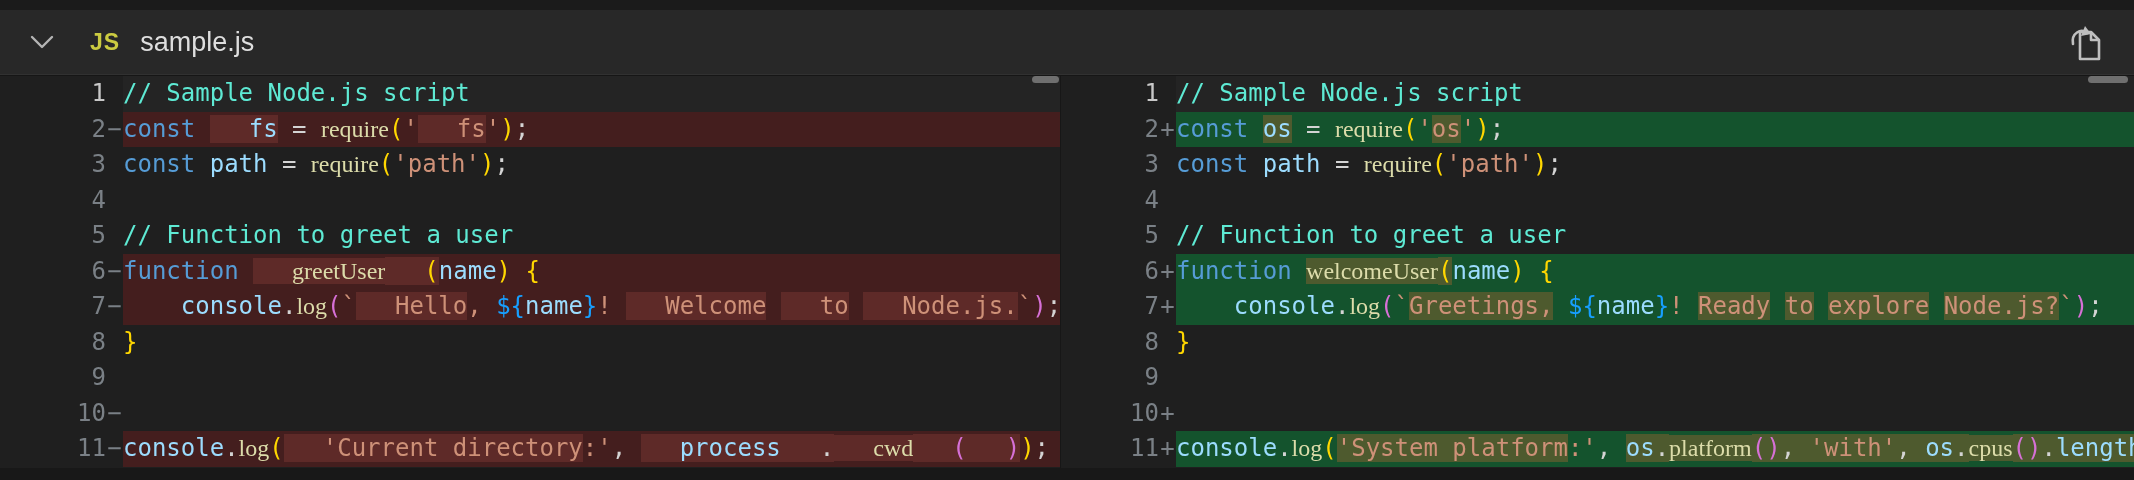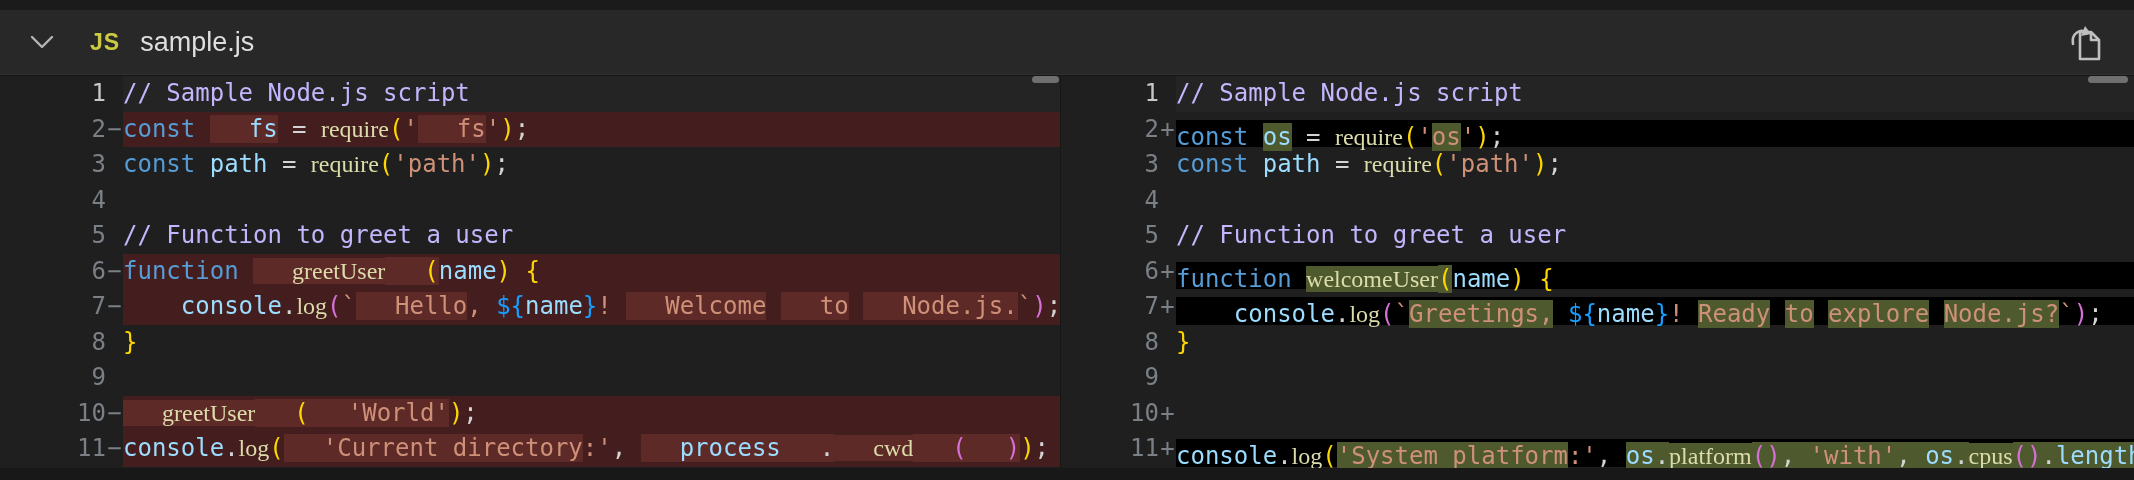--- a/index.html
+++ b/index.html
@@ -25,27 +25,27 @@
   .pane.right{width:1074px;border-left:1px solid #171717;}
 
   .row{display:flex;height:35.5px;line-height:35.5px;white-space:pre;}
   .ln{flex:none;text-align:right;color:#7a8086;}
   .pane.left  .ln{width:106px;}
   .pane.right .ln{width:98px;}
   .sign{flex:none;width:17px;text-align:center;color:#7a8086;}
   .code{flex:1;white-space:pre;}
 
   .row.rem .code{background:#441e1e;}
-  .row.add .code{background:#000000;margin-top:8px;}
+  .row.add .code{background:#14532d;}
   .row.cur .code{background:#242424;}
   .row.cur .ln{color:#c8c8c8;}
   .row.rem .h{background:#5e2a28;padding-left:39px;}
   .row.add .h{background:#4e5a2e;}
 
-  .tk-cm{color:#c4b5fd;} .tk-kw{color:#569CD6;} .tk-vr{color:#9CDCFE;}
+  .tk-cm{color:#5eead4;} .tk-kw{color:#569CD6;} .tk-vr{color:#9CDCFE;}
   .tk-fn{color:#DCDCAA;font-family:Liberation Serif, serif;} .tk-str{color:#CE9178;} .tk-pu{color:#D4D4D4;}
   .tk-b0{color:#FFD700;} .tk-b1{color:#D670D6;} .tk-b2{color:#179FFF;}
 
   .thumb{position:absolute;top:0;height:7px;background:#6f6f6f;border-radius:4px;}
   .pane.left  .thumb{right:1px;width:27px;}
   .pane.right .thumb{right:6px;width:40px;}
 </style>
 </head>
 <body>
 
@@ -71,21 +71,21 @@
     <div class="thumb"></div>
   <div class="row cur"><span class="ln">1</span><span class="sign"></span><span class="code"><span class="tk-cm">// Sample Node.js script</span></span></div>
       <div class="row rem"><span class="ln">2</span><span class="sign">−</span><span class="code"><span class="tk-kw">const</span><span class="tk-pu"> </span><span class="tk-vr h">fs</span><span class="tk-pu"> = </span><span class="tk-fn">require</span><span class="tk-b0">(</span><span class="tk-str">'</span><span class="tk-str h">fs</span><span class="tk-str">'</span><span class="tk-b0">)</span><span class="tk-pu">;</span></span></div>
       <div class="row"><span class="ln">3</span><span class="sign"></span><span class="code"><span class="tk-kw">const</span><span class="tk-pu"> </span><span class="tk-vr">path</span><span class="tk-pu"> = </span><span class="tk-fn">require</span><span class="tk-b0">(</span><span class="tk-str">'path'</span><span class="tk-b0">)</span><span class="tk-pu">;</span></span></div>
       <div class="row"><span class="ln">4</span><span class="sign"></span><span class="code"></span></div>
       <div class="row"><span class="ln">5</span><span class="sign"></span><span class="code"><span class="tk-cm">// Function to greet a user</span></span></div>
       <div class="row rem"><span class="ln">6</span><span class="sign">−</span><span class="code"><span class="tk-kw">function</span><span class="tk-pu"> </span><span class="tk-fn h">greetUser</span><span class="tk-b0 h">(</span><span class="tk-vr">name</span><span class="tk-b0">)</span><span class="tk-pu"> </span><span class="tk-b0">{</span></span></div>
       <div class="row rem"><span class="ln">7</span><span class="sign">−</span><span class="code"><span class="tk-pu">    </span><span class="tk-vr">console</span><span class="tk-pu">.</span><span class="tk-fn">log</span><span class="tk-b1">(</span><span class="tk-str">`</span><span class="tk-str h">Hello</span><span class="tk-str">, </span><span class="tk-b2">${</span><span class="tk-vr">name</span><span class="tk-b2">}</span><span class="tk-str">! </span><span class="tk-str h">Welcome</span><span class="tk-str"> </span><span class="tk-str h">to</span><span class="tk-str"> </span><span class="tk-str h">Node.js.</span><span class="tk-str">`</span><span class="tk-b1">)</span><span class="tk-pu">;</span></span></div>
       <div class="row"><span class="ln">8</span><span class="sign"></span><span class="code"><span class="tk-b0">}</span></span></div>
       <div class="row"><span class="ln">9</span><span class="sign"></span><span class="code"></span></div>
-      <div class="row rem"><span class="ln">10</span><span class="sign">−</span><span class="code"><span class="tk-fn h">greetUser</span><span class="tk-b0 h">(</span><span class="tk-str h">'World'</span><span class="tk-b0">)</span><span class="tk-pu">;</span></span></div>
+      <div class="row rem"><span class="ln">10</span><span class="sign">−</span></div>
       <div class="row rem"><span class="ln">11</span><span class="sign">−</span><span class="code"><span class="tk-vr">console</span><span class="tk-pu">.</span><span class="tk-fn">log</span><span class="tk-b0">(</span><span class="tk-str h">'Current directory</span><span class="tk-str">:'</span><span class="tk-pu">, </span><span class="tk-vr h">process</span><span class="tk-pu h">.</span><span class="tk-fn h">cwd</span><span class="tk-b1 h">(</span><span class="tk-b1 h">)</span><span class="tk-b0">)</span><span class="tk-pu">;</span></span></div>
     </section>
   <section class="pane right">
     <div class="thumb"></div>
   <div class="row cur"><span class="ln">1</span><span class="sign"></span><span class="code"><span class="tk-cm">// Sample Node.js script</span></span></div>
       <div class="row add"><span class="ln">2</span><span class="sign">+</span><span class="code"><span class="tk-kw">const</span><span class="tk-pu"> </span><span class="tk-vr h">os</span><span class="tk-pu"> = </span><span class="tk-fn">require</span><span class="tk-b0">(</span><span class="tk-str">'</span><span class="tk-str h">os</span><span class="tk-str">'</span><span class="tk-b0">)</span><span class="tk-pu">;</span></span></div>
       <div class="row"><span class="ln">3</span><span class="sign"></span><span class="code"><span class="tk-kw">const</span><span class="tk-pu"> </span><span class="tk-vr">path</span><span class="tk-pu"> = </span><span class="tk-fn">require</span><span class="tk-b0">(</span><span class="tk-str">'path'</span><span class="tk-b0">)</span><span class="tk-pu">;</span></span></div>
       <div class="row"><span class="ln">4</span><span class="sign"></span><span class="code"></span></div>
       <div class="row"><span class="ln">5</span><span class="sign"></span><span class="code"><span class="tk-cm">// Function to greet a user</span></span></div>
       <div class="row add"><span class="ln">6</span><span class="sign">+</span><span class="code"><span class="tk-kw">function</span><span class="tk-pu"> </span><span class="tk-fn h">welcomeUser</span><span class="tk-b0 h">(</span><span class="tk-vr">name</span><span class="tk-b0">)</span><span class="tk-pu"> </span><span class="tk-b0">{</span></span></div>

